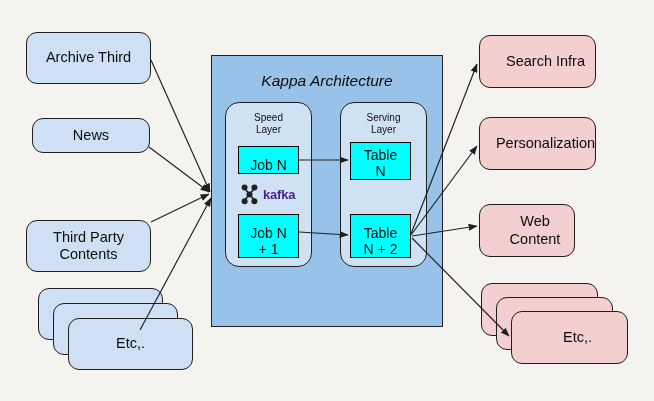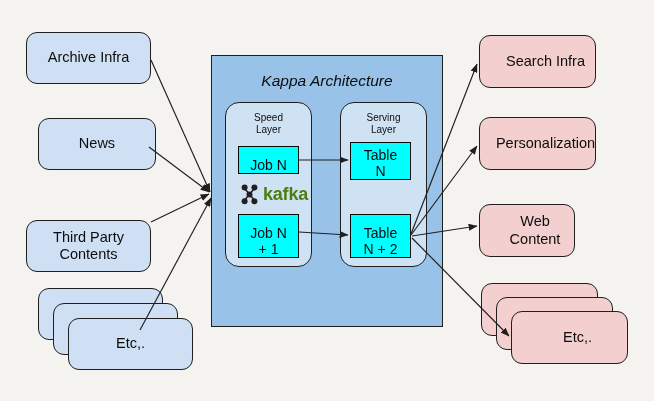--- a/index.html
+++ b/index.html
@@ -102,23 +102,23 @@
     z-index: 4;
   }
   #kafka-logo {
     position: absolute;
     display: flex;
     align-items: center;
     gap: 4px;
     z-index: 4;
   }
   #kafka-wordmark {
-    font-size: 18px;
+    font-size: 13px;
     font-weight: bold;
-    color: #4d7c0f;
+    color: #4c1d95;
     letter-spacing: -0.2px;
   }
   #edges {
     position: absolute;
     left: 0;
     top: 0;
     width: 654px;
     height: 401px;
     z-index: 6;
     pointer-events: none;
@@ -140,24 +140,24 @@
 
   <svg id="edges-under" viewBox="0 0 654 401">
     <defs>
       <marker id="arrowhead" markerWidth="9" markerHeight="7" refX="8.6" refY="3.5" orient="auto" markerUnits="userSpaceOnUse">
         <path d="M0,0 L9,3.5 L0,7 z" fill="#1f1f1f"></path>
       </marker>
     </defs>
   </svg>
 
   <div class="node src" style="left:26px; top:32px; width:125px; height:52px;">
-    <span>Archive Infra</span>
-  </div>
-
-  <div class="node src" style="left:38px; top:118px; width:118px; height:52px;">
+    <span>Archive Third</span>
+  </div>
+
+  <div class="node src" style="left:32px; top:118px; width:118px; height:35px;">
     <span>News</span>
   </div>
 
   <div class="node src" style="left:26px; top:204px; width:125px; height:52px;margin-top:16px;">
     <span>
       <span>Third Party</span><br>
       <span>Contents</span>
     </span>
   </div>
 

